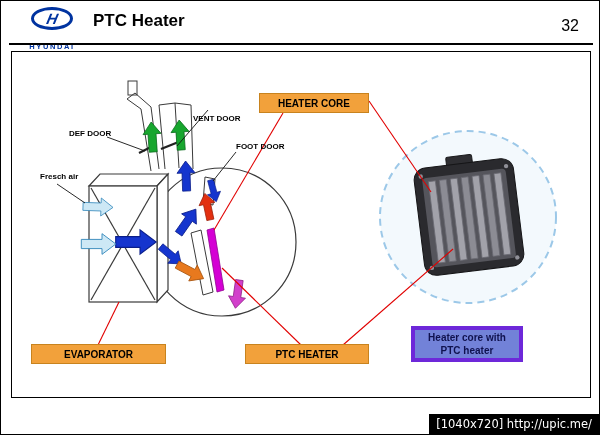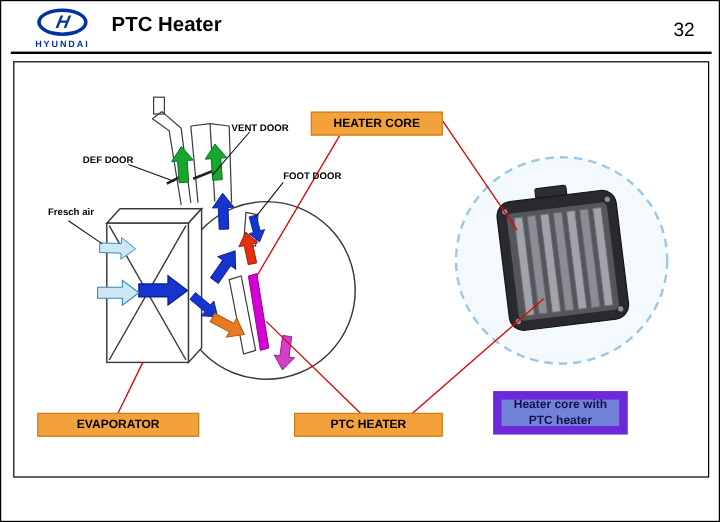--- a/index.html
+++ b/index.html
@@ -6,38 +6,38 @@
   html,body { background:#fff; }
   body { font-family:"Liberation Sans", sans-serif; }
   .page { position:relative; width:600px; height:435px; background:#fff; border:1px solid #000; overflow:hidden; }
 
   
   .logo { position:absolute; left:18px; top:6px; width:66px; text-align:center; }
   .logo-oval { width:42px; height:23px; border:3px solid #0033A0; border-radius:50%;
                margin:0 auto; display:flex; align-items:center; justify-content:center; background:#fff; }
   .logo-h { color:#0033A0; font-weight:bold; font-style:italic; font-size:15px; line-height:1;
             transform:skewX(-12deg); }
-  .logo-text { color:#0033A0; font-weight:bold; font-size:7.5px; letter-spacing:1.6px; margin-top:2px; }
+  .logo-text { color:#0033A0; font-weight:bold; font-size:7.5px; letter-spacing:1.6px; margin-top:12px; }
   .title { position:absolute; left:92px; top:10px; font-size:17px; font-weight:bold; color:#000; }
   .page-num { position:absolute; right:20px; top:16px; font-size:16px; color:#000; }
   .header-rule { position:absolute; left:8px; top:42px; width:584px; height:2px; background:#000; }
 
   
   .main-box { position:absolute; left:10px; top:50px; width:580px; height:347px; border:1px solid #000; background:#fff; }
   svg.diagram { position:absolute; left:0; top:0; width:600px; height:435px; }
 
   
   .door-label { position:absolute; font-size:8px; font-weight:bold; color:#000; white-space:nowrap; }
   .callout { position:absolute; display:flex; align-items:center; justify-content:center;
              background:#F2A13B; border:1px solid #C8831E; font-size:10px; font-weight:bold; color:#000; }
   .callout-heater-core { left:258px; top:92px;  width:110px; height:20px; }
   .callout-evaporator  { left:30px;  top:343px; width:135px; height:20px; }
   .callout-ptc-heater  { left:244px; top:343px; width:124px; height:20px; }
   .caption-box { position:absolute; left:410px; top:325px; width:112px; height:36px;
-                 background:#7282D8; border:7px solid #6d28d9; display:flex; flex-direction:column;
+                 background:#7282D8; border:4px solid #6d28d9; display:flex; flex-direction:column;
                  align-items:center; justify-content:center; font-size:10px; font-weight:bold;
                  color:#10124E; text-align:center; line-height:1.3; }
 
   .watermark { position:absolute; right:0; bottom:0; background:#000; color:#fff;
                font-size:11.5px; padding:3px 7px; font-family:"DejaVu Sans", sans-serif; }
 </style>
 </head>
 <body>
 
 <div class="page">
@@ -138,27 +138,28 @@
 
     <g stroke="#E10000" stroke-width="1.1">
       <line x1="282" y1="112" x2="213" y2="229"></line>
       <line x1="368" y1="100" x2="430" y2="191"></line>
       <line x1="300" y1="344" x2="221" y2="267"></line>
       <line x1="342" y1="344" x2="452" y2="248"></line>
       <line x1="97" y1="344" x2="118" y2="301"></line>
     </g>
   </svg>
 
-  <div class="door-label" style="left:192px; top:101px;text-align:center;">VENT DOOR</div>
+  <div class="door-label" style="left:192px; top:113px;text-align:center;">VENT DOOR</div>
   <div class="door-label" style="left:68px;  top:128px;text-align:right;">DEF DOOR</div>
   <div class="door-label" style="left:224px; top:141px;padding-left:11px;">FOOT DOOR</div>
   <div class="door-label" style="left:28px;  top:171px;margin-left:11px;">Fresch air</div>
 
   <div class="callout callout-heater-core">HEATER CORE</div>
   <div class="callout callout-evaporator">EVAPORATOR</div>
   <div class="callout callout-ptc-heater">PTC HEATER</div>
 
   <div class="caption-box">
     <span>Heater core with</span>
     <span>PTC heater</span>
   </div>
 
+  <div class="watermark">[1040x720] http://upic.me/</div>
 </div>
 
 </body></html>

